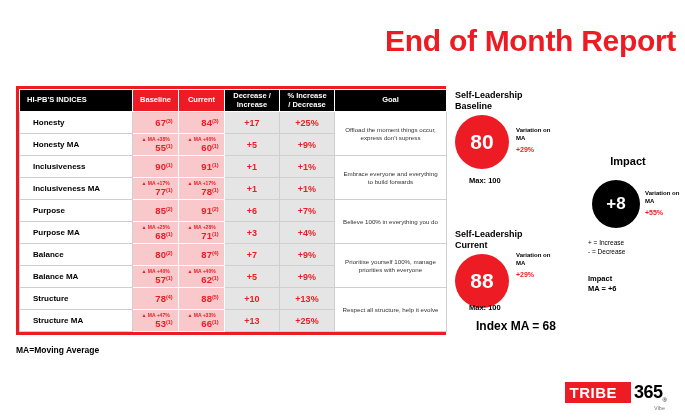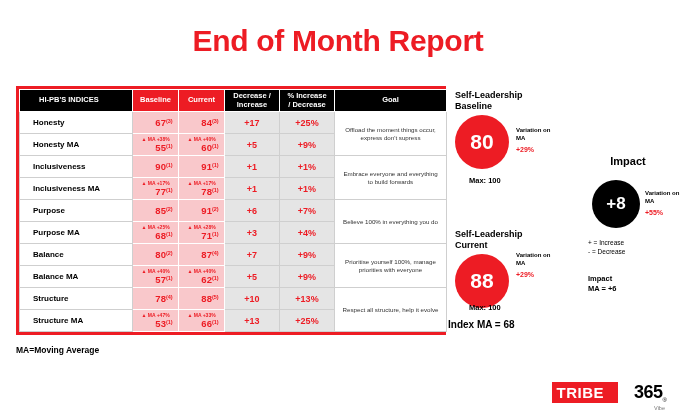--- a/index.html
+++ b/index.html
@@ -10,21 +10,21 @@
     overflow:hidden;
     position:relative;
   }
   .page{
     position:absolute;inset:0;
     background:#fff;
     border-radius:18px;
   }
   .title{
     position:absolute;top:24px;left:0;width:676px;
-    text-align:center;
+    text-align:right;
     font-size:30px;font-weight:bold;color:#ED1C24;
     letter-spacing:-0.3px;
   }
 
   
   .table-wrap{
     position:absolute;left:16px;top:86px;width:430px;
     border:3px solid #ED1C24;
     box-sizing:border-box;
   }
@@ -34,21 +34,21 @@
     font-size:7.5px;
     padding:0;
     height:22px;
     vertical-align:middle;
     box-sizing:border-box;
   }
   thead th{
     background:#000;color:#fff;font-weight:bold;font-size:7.5px;
     text-align:center;line-height:1.15;
   }
-  thead th.idx{text-align:left;padding-left:19px;background:#000;}
+  thead th.idx{text-align:left;padding-left:7px;background:#000;}
   thead th.base{background:#ED1C24;color:#fff;}
   thead th.curr{background:#ED1C24;color:#fff;}
   col.c1{width:113px;}
   col.c2{width:46px;}
   col.c3{width:46px;}
   col.c4{width:55px;}
   col.c5{width:55px;}
   col.c6{width:112px;}
 
   td.name{
@@ -96,21 +96,21 @@
   
   .logo{
     position:absolute;right:18px;bottom:14px;
     display:flex;align-items:flex-end;
   }
   .logo .tribe{
     background:#ED1C24;color:#fff;font-weight:bold;font-size:15px;
     padding:2px 14px 2px 5px;letter-spacing:0.5px;
   }
   .logo .n365{
-    color:#000;font-weight:bold;font-size:18px;margin-left:16px;letter-spacing:-0.5px;
+    color:#000;font-weight:bold;font-size:18px;margin-left:3px;letter-spacing:-0.5px;
   }
   .logo .reg{font-size:6px;vertical-align:super;color:#000;}
   .logo .vibe{
     position:absolute;right:2px;bottom:-8px;font-size:5.5px;color:#777;
   }
 </style>
 </head>
 <body>
 
 <div class="page">
@@ -227,21 +227,21 @@
   <div class="small-note red" style="left:516px;top:146px;">+29%</div>
   <div class="small-note" style="left:469px;top:176px;font-size:7.5px;">Max: 100</div>
 
   <div class="panel-label" style="left:455px;top:229px;width:110px;white-space:pre-line;">Self-Leadership
 Current</div>
   <div class="circle red" style="left:455px;top:254px;width:54px;height:54px;font-size:21px;">88</div>
   <div class="var-note" style="left:516px;top:252px;width:60px;white-space:pre-line;">Variation on
 MA</div>
   <div class="small-note red" style="left:516px;top:271px;">+29%</div>
   <div class="small-note" style="left:469px;top:303px;font-size:7.5px;">Max: 100</div>
-  <div class="small-note" style="left:448px;top:319px;font-size:10px;">Index MA = 68</div>
+  <div class="small-note" style="left:476px;top:319px;font-size:12px;">Index MA = 68</div>
 
   <div class="panel-label" style="left:588px;top:155px;width:80px;text-align:center;font-size:11px;">Impact</div>
   <div class="circle black" style="left:592px;top:180px;width:48px;height:48px;font-size:17px;">+8</div>
   <div class="var-note" style="left:645px;top:190px;width:55px;white-space:pre-line;">Variation on
 MA</div>
   <div class="small-note red" style="left:645px;top:209px;">+55%</div>
   <div class="small-note" style="left:588px;top:238px;font-size:6.5px;width:90px;white-space:pre-line;line-height:1.4;font-weight:normal;">+ = Increase
 - = Decrease</div>
   <div class="small-note" style="left:588px;top:274px;font-size:7.5px;width:90px;white-space:pre-line;line-height:1.35;">Impact
 MA = +6</div>

